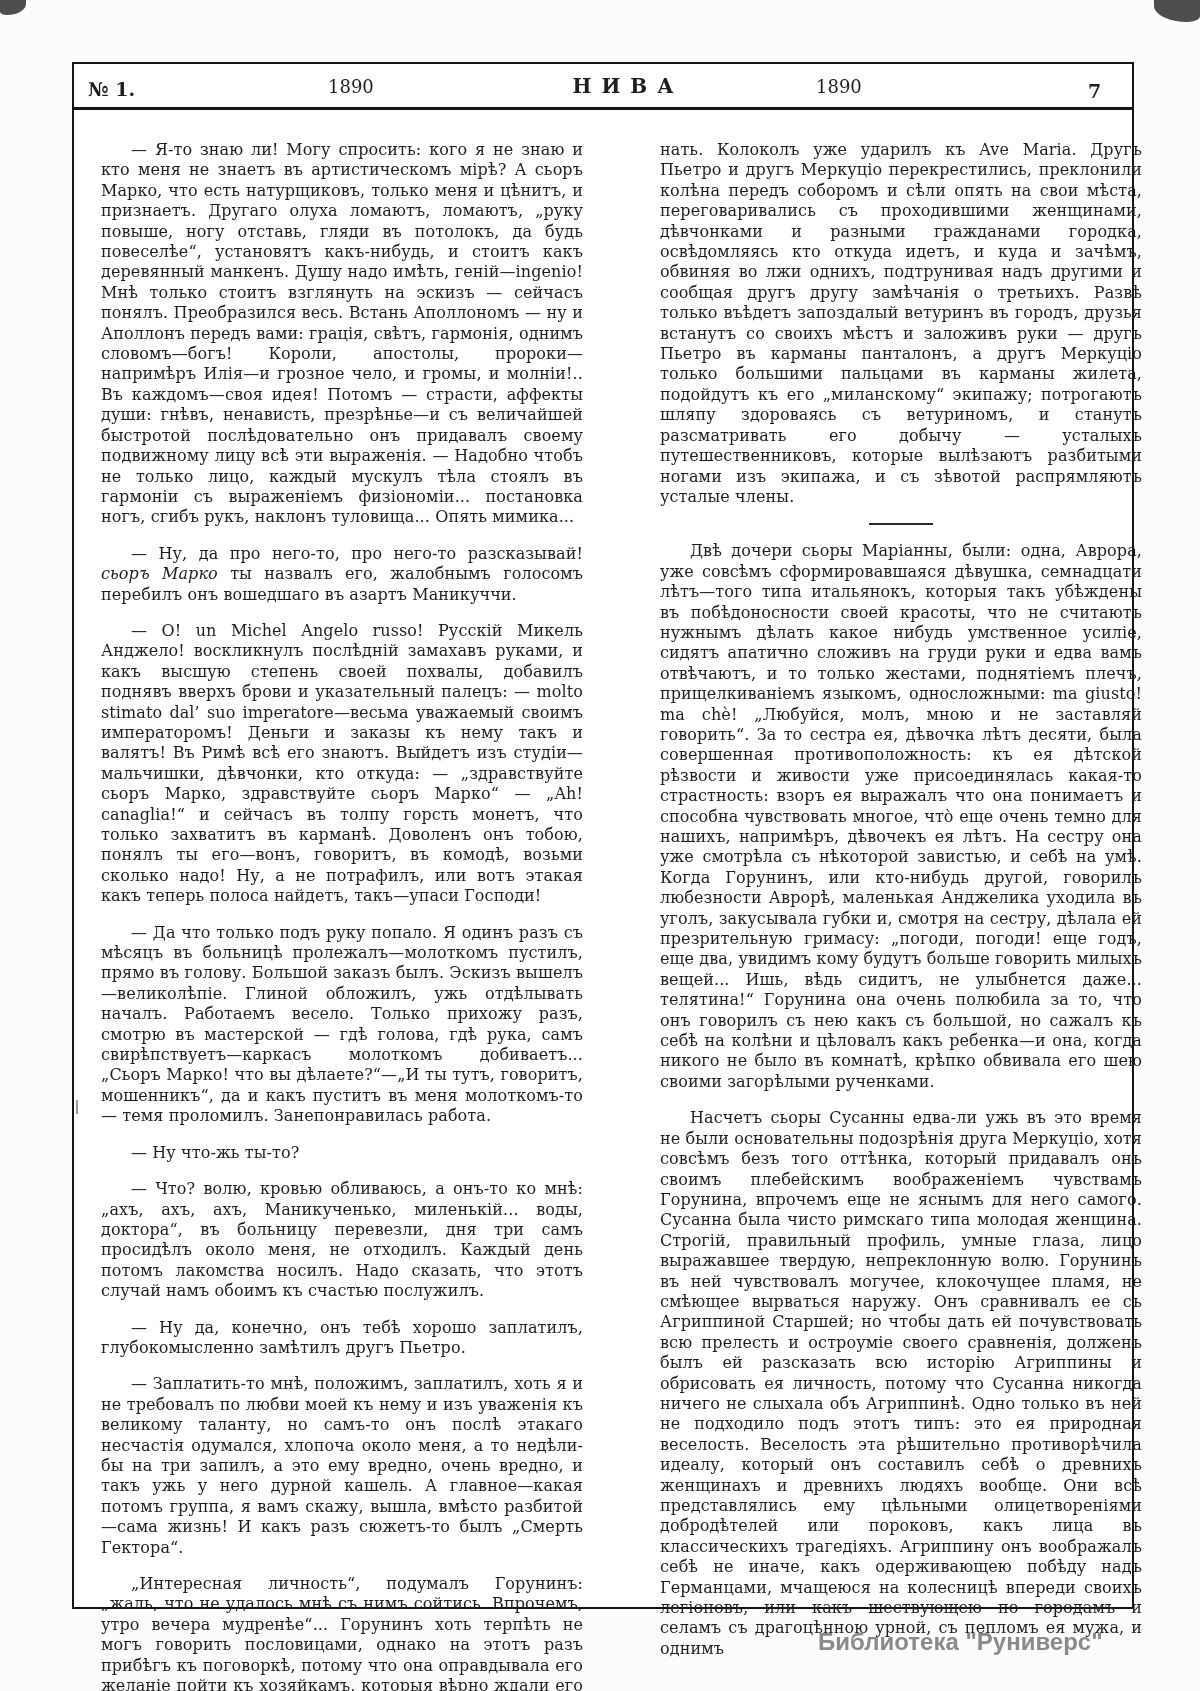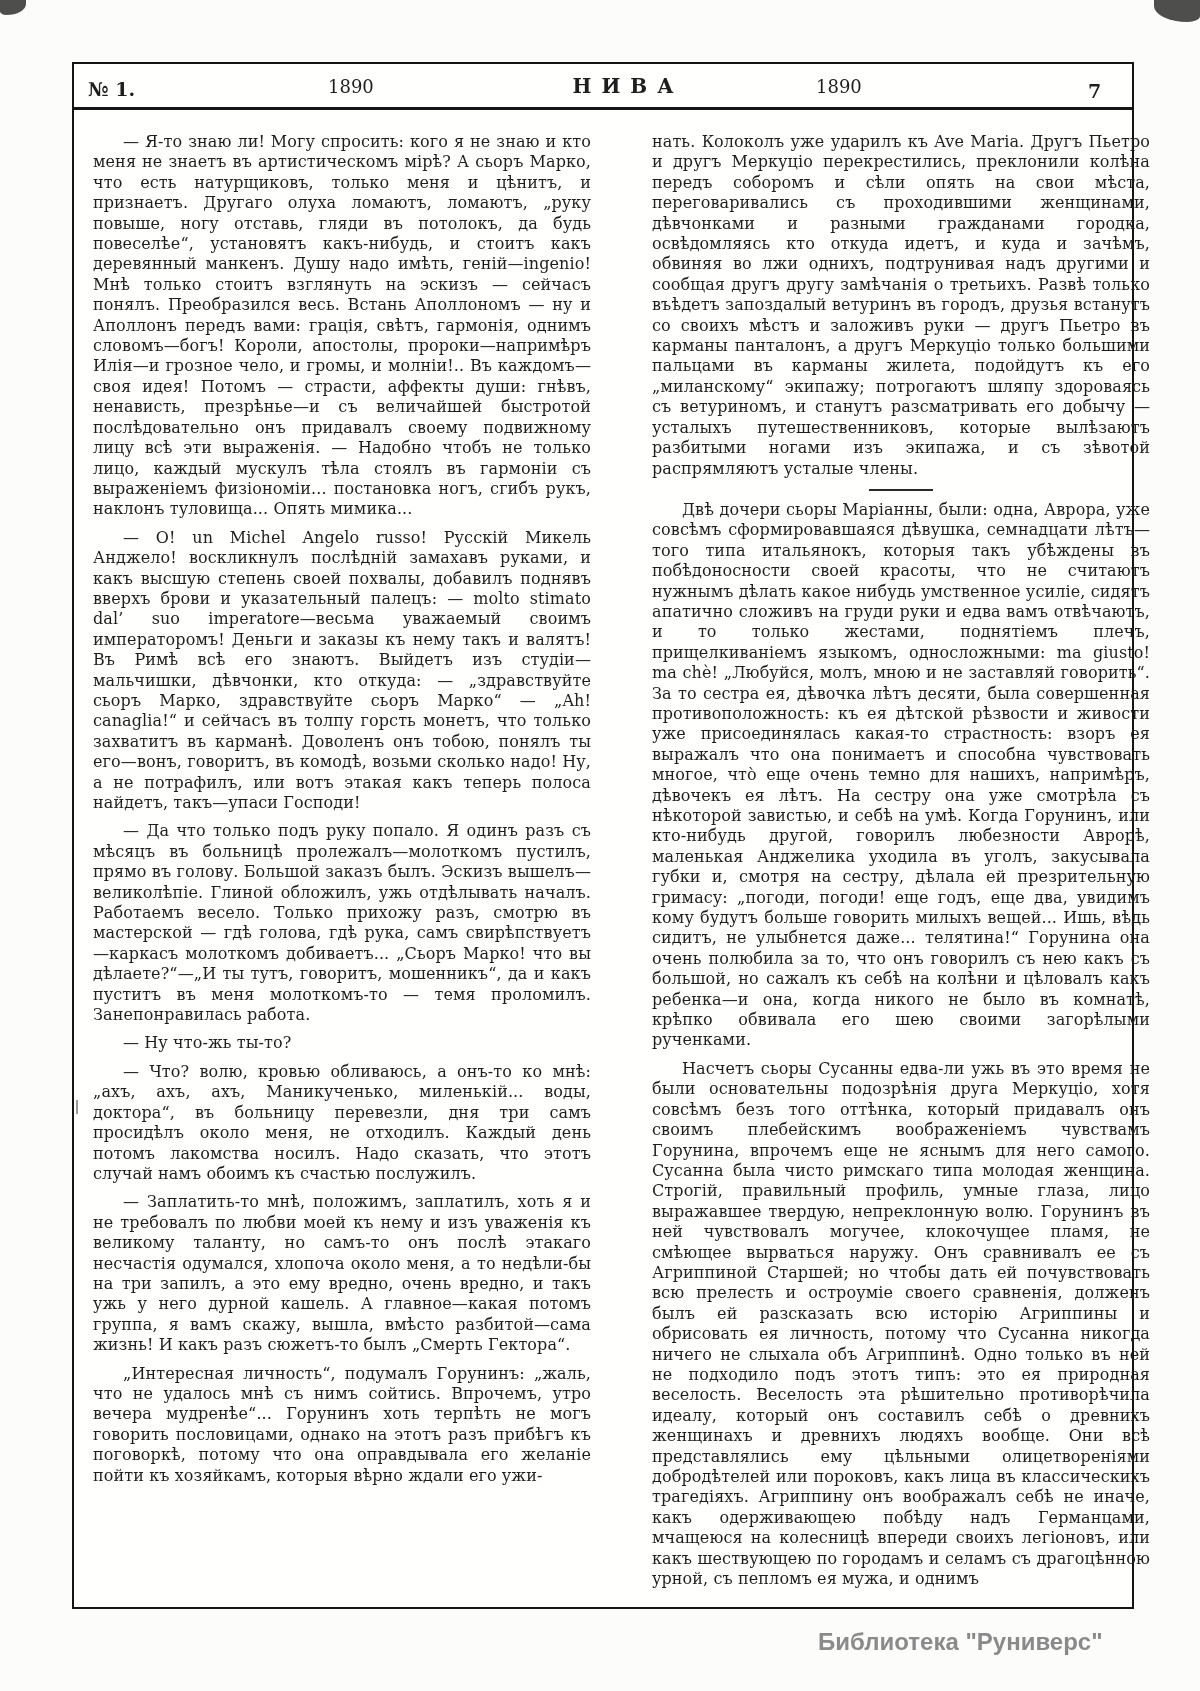--- a/index.html
+++ b/index.html
@@ -28,21 +28,21 @@
   .header-rule{position:absolute;left:74px;top:107px;width:1058px;height:3px;background:#161616;}
 
   .text-column{
     position:absolute;top:124px;width:514px;
     text-align:justify;
     font-size:16px;line-height:20.4px;
     letter-spacing:0.1px;
   }
   .col-left{left:85px;}
   .col-right{left:644px;}
-  .text-column p{margin:8px;text-indent:30px;}
+  .text-column p{margin:16px;text-indent:30px;}
   .text-column p.noindent{text-indent:0;}
   .sep-rule{width:64px;height:2px;background:#2a2a2a;margin:10px auto 9px auto;}
 
   .watermark{
     position:absolute;left:818px;top:1628px;
     font-family:"Liberation Sans","DejaVu Sans",sans-serif;
     font-size:24px;font-weight:bold;color:#8a8a8a;white-space:nowrap;
   }
 </style>
 </head>
@@ -55,24 +55,26 @@
 
 <div class="header-item issue-number">№ 1.</div>
 <div class="header-item year-left">1890</div>
 <div class="header-item masthead-title">НИВА</div>
 <div class="header-item year-right">1890</div>
 <div class="header-item page-number">7</div>
 <div class="header-rule"></div>
 
 <div class="text-column col-left" id="col-left">
     <p><span>— Я-то знаю ли! Могу спросить: кого я не знаю и кто меня не знаетъ въ артистическомъ мірѣ? А сьоръ Марко, что есть натурщиковъ, только меня и цѣнитъ, и признаетъ. Другаго олуха ломаютъ, ломаютъ, „руку повыше, ногу отставь, гляди въ потолокъ, да будь повеселѣе“, установятъ какъ-нибудь, и стоитъ какъ деревянный манкенъ. Душу надо имѣть, геній—ingenio! Мнѣ только стоитъ взглянуть на эскизъ — сейчасъ понялъ. Преобразился весь. Встань Аполлономъ — ну и Аполлонъ передъ вами: грація, свѣтъ, гармонія, однимъ словомъ—богъ! Короли, апостолы, пророки—напримѣръ Илія—и грозное чело, и громы, и молніи!.. Въ каждомъ—своя идея! Потомъ — страсти, аффекты души: гнѣвъ, ненависть, презрѣнье—и съ величайшей быстротой послѣдовательно онъ придавалъ своему подвижному лицу всѣ эти выраженія. — Надобно чтобъ не только лицо, каждый мускулъ тѣла стоялъ въ гармоніи съ выраженіемъ физіономіи... постановка ногъ, сгибъ рукъ, наклонъ туловища... Опять мимика...</span></p>
+    <p><span>— Ну, да про него-то, про него-то разсказывай! </span><span style="font-style: italic;">сьоръ Марко</span><span> ты назвалъ его, жалобнымъ голосомъ перебилъ онъ вошедшаго въ азартъ Маникуччи.</span></p>
     <p><span>— О! un Michel Angelo russo! Русскій Микель Анджело! воскликнулъ послѣдній замахавъ руками, и какъ высшую степень своей похвалы, добавилъ поднявъ вверхъ брови и указательный палецъ: — molto stimato dal’ suo imperatore—весьма уважаемый своимъ императоромъ! Деньги и заказы къ нему такъ и валятъ! Въ Римѣ всѣ его знаютъ. Выйдетъ изъ студіи—мальчишки, дѣвчонки, кто откуда: — „здравствуйте сьоръ Марко, здравствуйте сьоръ Марко“ — „Ah! canaglia!“ и сейчасъ въ толпу горсть монетъ, что только захватитъ въ карманѣ. Доволенъ онъ тобою, понялъ ты его—вонъ, говоритъ, въ комодѣ, возьми сколько надо! Ну, а не потрафилъ, или вотъ этакая какъ теперь полоса найдетъ, такъ—упаси Господи!</span></p>
     <p><span>— Да что только подъ руку попало. Я одинъ разъ съ мѣсяцъ въ больницѣ пролежалъ—молоткомъ пустилъ, прямо въ голову. Большой заказъ былъ. Эскизъ вышелъ—великолѣпіе. Глиной обложилъ, ужь отдѣлывать началъ. Работаемъ весело. Только прихожу разъ, смотрю въ мастерской — гдѣ голова, гдѣ рука, самъ свирѣпствуетъ—каркасъ молоткомъ добиваетъ... „Сьоръ Марко! что вы дѣлаете?“—„И ты тутъ, говоритъ, мошенникъ“, да и какъ пуститъ въ меня молоткомъ-то — темя проломилъ. Занепонравилась работа.</span></p>
     <p><span>— Ну что-жь ты-то?</span></p>
     <p><span>— Что? волю, кровью обливаюсь, а онъ-то ко мнѣ: „ахъ, ахъ, ахъ, Маникученько, миленькій... воды, доктора“, въ больницу перевезли, дня три самъ просидѣлъ около меня, не отходилъ. Каждый день потомъ лакомства носилъ. Надо сказать, что этотъ случай намъ обоимъ къ счастью послужилъ.</span></p>
+    <p><span>— Ну да, конечно, онъ тебѣ хорошо заплатилъ, глубокомысленно замѣтилъ другъ Пьетро.</span></p>
     <p><span>— Заплатить-то мнѣ, положимъ, заплатилъ, хоть я и не требовалъ по любви моей къ нему и изъ уваженія къ великому таланту, но самъ-то онъ послѣ этакаго несчастія одумался, хлопоча около меня, а то недѣли-бы на три запилъ, а это ему вредно, очень вредно, и такъ ужь у него дурной кашель. А главное—какая потомъ группа, я вамъ скажу, вышла, вмѣсто разбитой—сама жизнь! И какъ разъ сюжетъ-то былъ „Смерть Гектора“.</span></p>
     <p><span>„Интересная личность“, подумалъ Горунинъ: „жаль, что не удалось мнѣ съ нимъ сойтись. Впрочемъ, утро вечера мудренѣе“... Горунинъ хоть терпѣть не могъ говорить пословицами, однако на этотъ разъ прибѣгъ къ поговоркѣ, потому что она оправдывала его желаніе пойти къ хозяйкамъ, которыя вѣрно ждали его ужи-</span></p>
   </div>
 <div class="text-column col-right" id="col-right">
     <p class="noindent"><span>нать. Колоколъ уже ударилъ къ Ave Maria. Другъ Пьетро и другъ Меркуціо перекрестились, преклонили колѣна передъ соборомъ и сѣли опять на свои мѣста, переговаривались съ проходившими женщинами, дѣвчонками и разными гражданами городка, освѣдомляясь кто откуда идетъ, и куда и зачѣмъ, обвиняя во лжи однихъ, подтрунивая надъ другими и сообщая другъ другу замѣчанія о третьихъ. Развѣ только въѣдетъ запоздалый ветуринъ въ городъ, друзья встанутъ со своихъ мѣстъ и заложивъ руки — другъ Пьетро въ карманы панталонъ, а другъ Меркуціо только большими пальцами въ карманы жилета, подойдутъ къ его „миланскому“ экипажу; потрогаютъ шляпу здороваясь съ ветуриномъ, и станутъ разсматривать его добычу — усталыхъ путешественниковъ, которые вылѣзаютъ разбитыми ногами изъ экипажа, и съ зѣвотой распрямляютъ усталые члены.</span></p>
     <div class="sep-rule"></div>
     <p><span>Двѣ дочери сьоры Маріанны, были: одна, Аврора, уже совсѣмъ сформировавшаяся дѣвушка, семнадцати лѣтъ—того типа итальянокъ, которыя такъ убѣждены въ побѣдоносности своей красоты, что не считаютъ нужнымъ дѣлать какое нибудь умственное усиліе, сидятъ апатично сложивъ на груди руки и едва вамъ отвѣчаютъ, и то только жестами, поднятіемъ плечъ, прищелкиваніемъ языкомъ, односложными: ma giusto! ma chè! „Любуйся, молъ, мною и не заставляй говорить“. За то сестра ея, дѣвочка лѣтъ десяти, была совершенная противоположность: къ ея дѣтской рѣзвости и живости уже присоединялась какая-то страстность: взоръ ея выражалъ что она понимаетъ и способна чувствовать многое, что̀ еще очень темно для нашихъ, напримѣръ, дѣвочекъ ея лѣтъ. На сестру она уже смотрѣла съ нѣкоторой завистью, и себѣ на умѣ. Когда Горунинъ, или кто-нибудь другой, говорилъ любезности Аврорѣ, маленькая Анджелика уходила въ уголъ, закусывала губки и, смотря на сестру, дѣлала ей презрительную гримасу: „погоди, погоди! еще годъ, еще два, увидимъ кому будутъ больше говорить милыхъ вещей... Ишь, вѣдь сидитъ, не улыбнется даже... телятина!“ Горунина она очень полюбила за то, что онъ говорилъ съ нею какъ съ большой, но сажалъ къ себѣ на колѣни и цѣловалъ какъ ребенка—и она, когда никого не было въ комнатѣ, крѣпко обвивала его шею своими загорѣлыми рученками.</span></p>
     <p><span>Насчетъ сьоры Сусанны едва-ли ужь въ это время не были основательны подозрѣнія друга Меркуціо, хотя совсѣмъ безъ того оттѣнка, который придавалъ онъ своимъ плебейскимъ воображеніемъ чувствамъ Горунина, впрочемъ еще не яснымъ для него самого. Сусанна была чисто римскаго типа молодая женщина. Строгій, правильный профиль, умные глаза, лицо выражавшее твердую, непреклонную волю. Горунинъ въ ней чувствовалъ могучее, клокочущее пламя, не смѣющее вырваться наружу. Онъ сравнивалъ ее съ Агриппиной Старшей; но чтобы дать ей почувствовать всю прелесть и остроуміе своего сравненія, долженъ былъ ей разсказать всю исторію Агриппины и обрисовать ея личность, потому что Сусанна никогда ничего не слыхала объ Агриппинѣ. Одно только въ ней не подходило подъ этотъ типъ: это ея природная веселость. Веселость эта рѣшительно противорѣчила идеалу, который онъ составилъ себѣ о древнихъ женщинахъ и древнихъ людяхъ вообще. Они всѣ представлялись ему цѣльными олицетвореніями добродѣтелей или пороковъ, какъ лица въ классическихъ трагедіяхъ. Агриппину онъ воображалъ себѣ не иначе, какъ одерживающею побѣду надъ Германцами, мчащеюся на колесницѣ впереди своихъ легіоновъ, или какъ шествующею по городамъ и селамъ съ драгоцѣнною урной, съ пепломъ ея мужа, и однимъ</span></p>
   </div>
 

